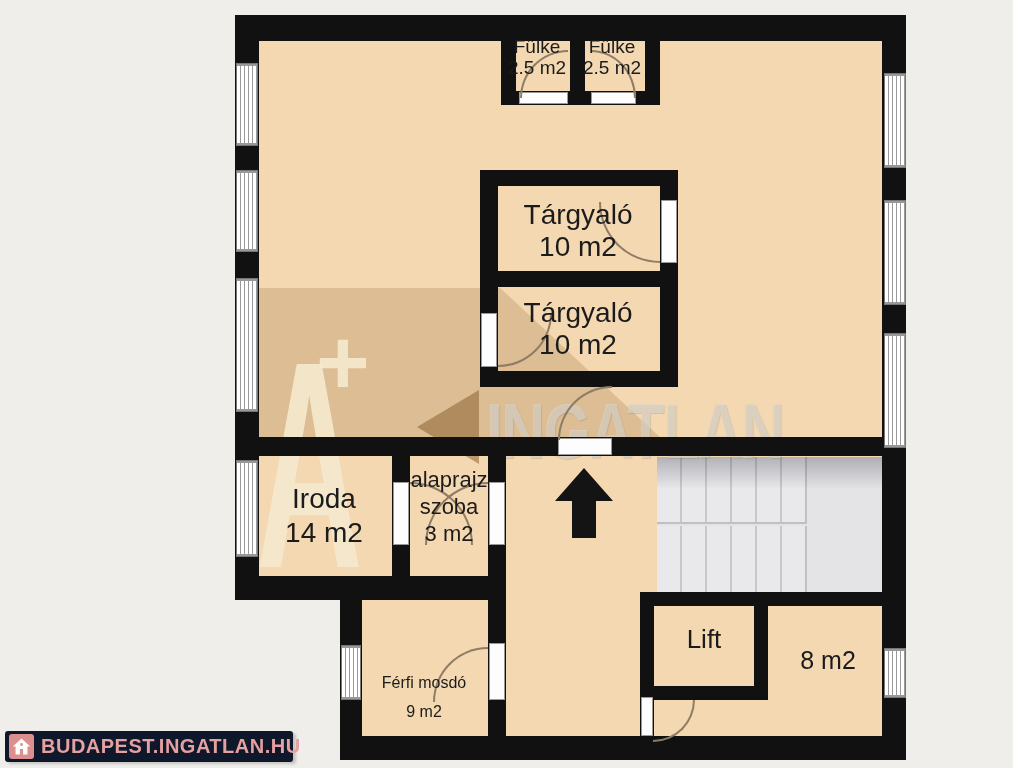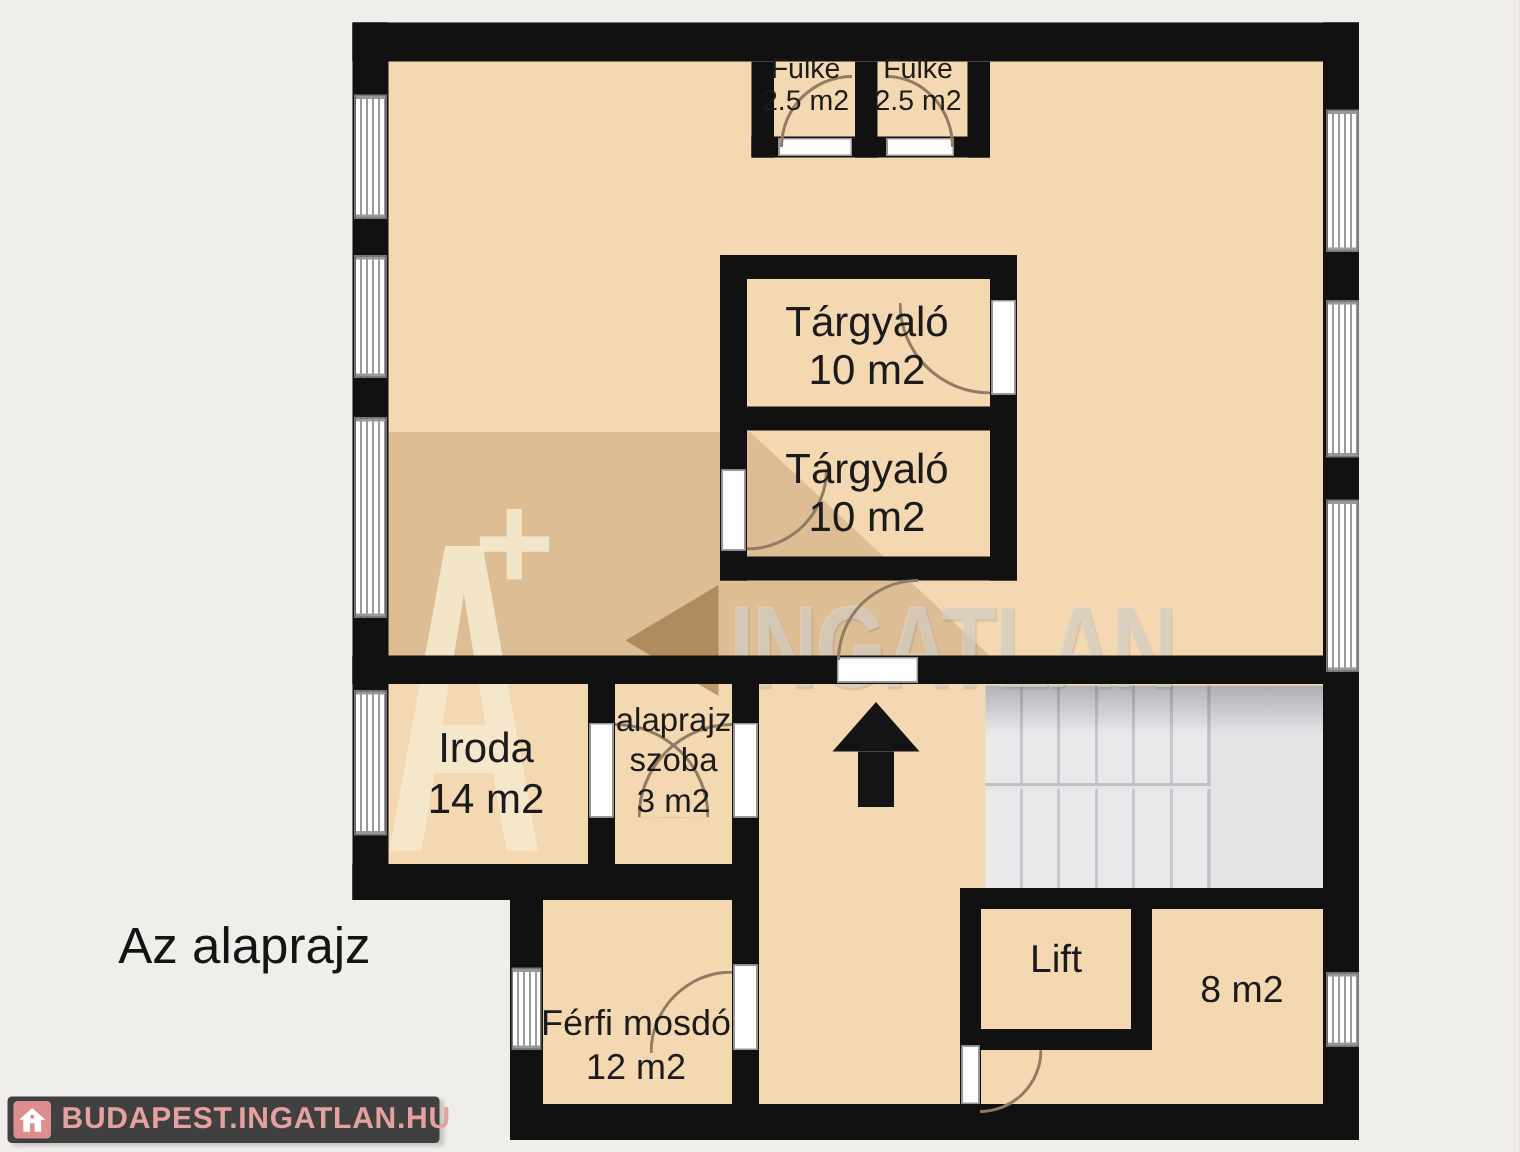--- a/index.html
+++ b/index.html
@@ -33,21 +33,21 @@
           border-right:62px solid rgba(130,90,40,0.5);z-index:11;}
   .wm-brand{color:rgba(222,217,208,0.62);font-weight:bold;font-size:78px;letter-spacing:-2px;
             transform:scale(0.78,1);transform-origin:top left;z-index:11;line-height:0.95;
             text-shadow:1px 1px 1px rgba(120,115,105,0.25);}
   .z-wall{z-index:20;}
   .z-open{z-index:30;}
   .arrow-head{width:0;height:0;border-left:29px solid transparent;border-right:29px solid transparent;
               border-bottom:33px solid #141414;}
   .arrow-stem{background:#141414;}
   .disclaimer{color:#141414;font-size:34px;line-height:39px;text-align:center;z-index:40;}
-  .footer-box{background:#404040;border-radius:3px;box-shadow:3px 2px 3px rgba(0,0,0,0.18);z-index:50;}
+  .footer-box{background:#0f172a;border-radius:3px;box-shadow:3px 2px 3px rgba(0,0,0,0.18);z-index:50;}
   .footer-icon{background:#dd8f8f;border-radius:3px;display:flex;align-items:center;justify-content:center;}
   .footer-text{color:#e5a0a0;font-weight:bold;font-size:20px;letter-spacing:0.5px;line-height:25px;}
 </style>
 </head>
 <body>
 
 <div class="abs floor" style="left:235px;top:15px;width:671px;height:585px;"></div>
 <div class="abs floor" style="left:340px;top:576px;width:566px;height:184px;"></div>
 
 <div class="abs stairs" style="left:657px;top:457px;width:225px;height:135px;">
@@ -141,30 +141,29 @@
   <div>14 m2</div>
 </div>
 <div class="room-label" style="left:449px;top:466px;font-size:22px;line-height:27px;">
   <div>alaprajz</div>
   <div>szoba</div>
   <div>3 m2</div>
 </div>
 <div class="room-label" style="left:704px;top:624px;font-size:26px;line-height:30px;">
   <div>Lift</div>
 </div>
-<div class="room-label" style="left:424px;top:668px;font-size:24px;line-height:29px;">
+<div class="room-label" style="left:424px;top:668px;font-size:16px;line-height:29px;">
   <div>Férfi mosdó</div>
-  <div>12 m2</div>
+  <div>9 m2</div>
 </div>
 <div class="room-label" style="left:828px;top:645px;font-size:25px;line-height:31px;">
   <div>8 m2</div>
 </div>
 
 <div class="abs disclaimer" style="left:4px;top:612px;width:318px;">
-  <div>Az alaprajz</div>
 </div>
 
 <div class="abs footer-box" style="left:5px;top:731px;width:288px;height:31px;">
   <div class="abs footer-icon" style="left:4px;top:3px;width:25px;height:25px;">
     <svg width="19" height="19" viewBox="0 0 24 24">
       <path d="M12 2 L23 12 H19.5 V22 H14 V15 H10 V22 H4.5 V12 H1 Z" fill="#ffffff"></path>
       <circle cx="12" cy="9.5" r="1.8" fill="#dd8f8f"></circle>
     </svg>
   </div>
   <div class="abs footer-text" style="left:36px;top:3px;">BUDAPEST.INGATLAN.HU</div>

